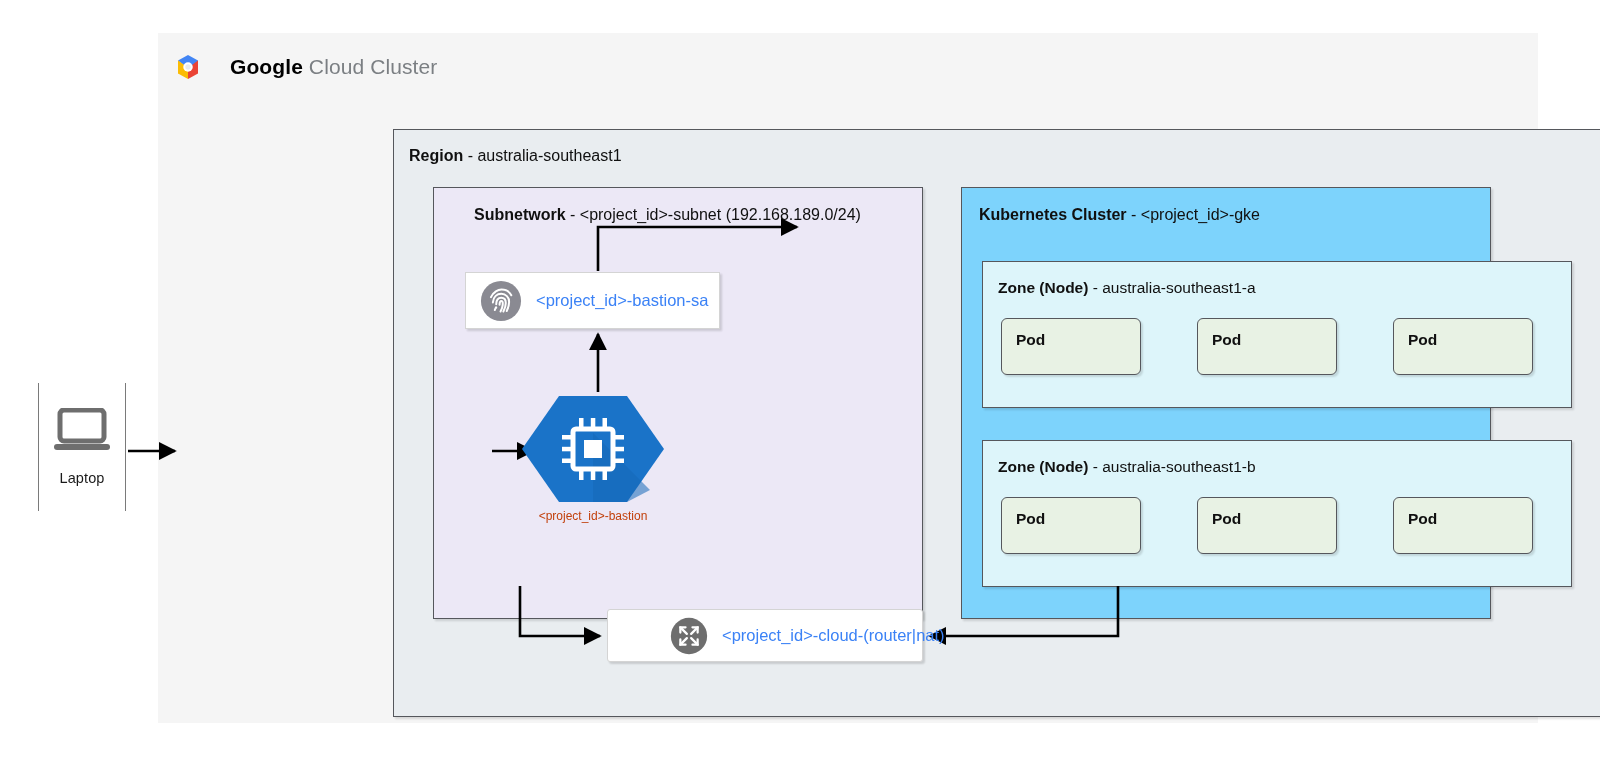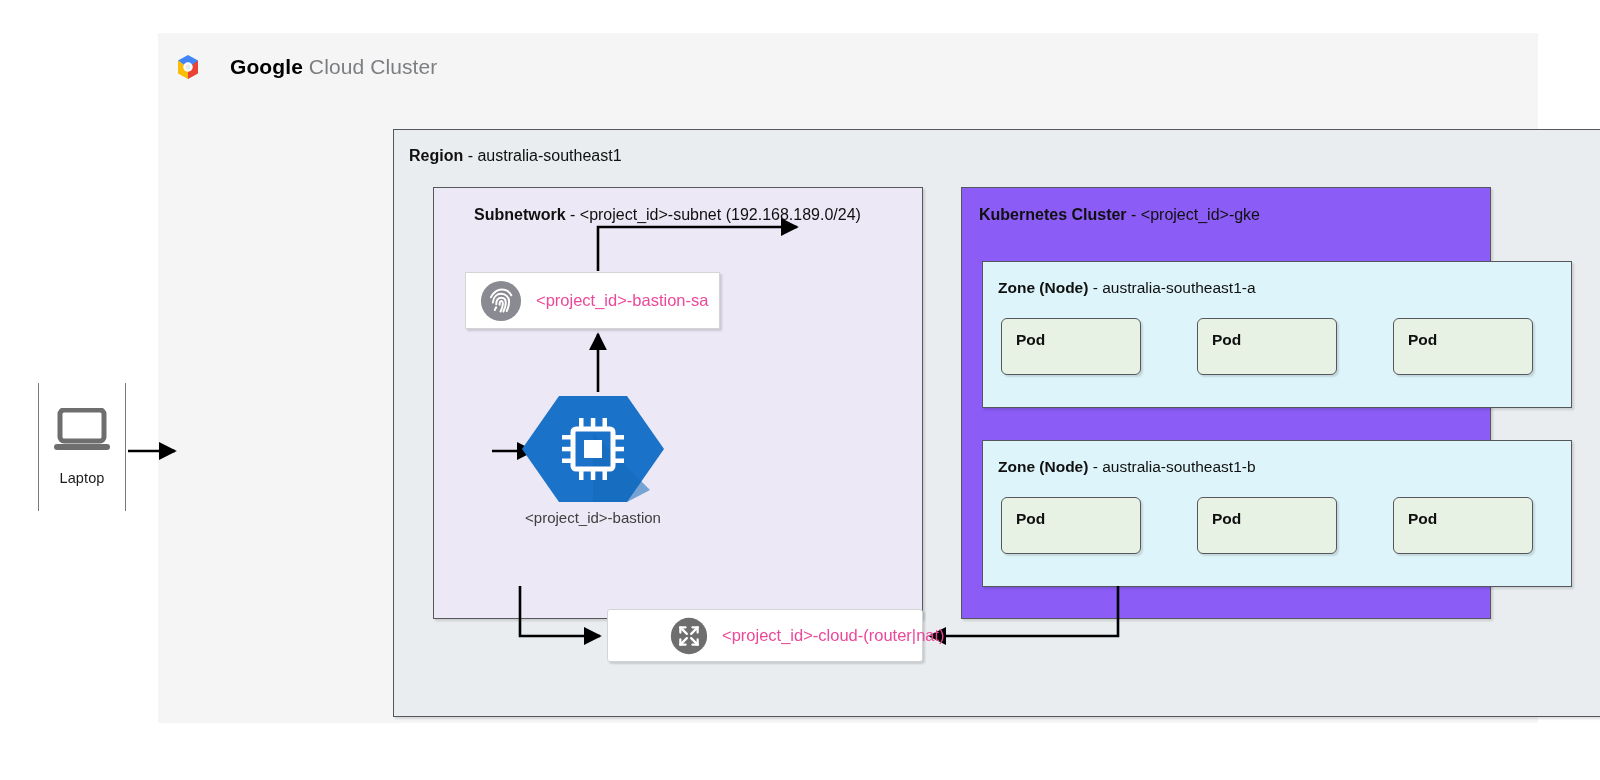--- a/index.html
+++ b/index.html
@@ -106,21 +106,21 @@
   }
   #subnet-title { left: 20px; top: 18px; margin-left: 20px; }
 
   
   #cluster-box {
     position: absolute;
     left: 803px;
     top: 154px;
     width: 530px;
     height: 432px;
-    background: #8b5cf6;
+    background: #7dd3fc;
     border: 1.5px solid #55575c;
     box-sizing: border-box;
     box-shadow: 2px 2px 2px rgba(0,0,0,.13);
     text-decoration: underline;
   }
   #cluster-title { left: 17px; top: 18px; }
 
   
   .zone-box {
     position: absolute;
@@ -172,21 +172,21 @@
   }
   .node-icon {
     flex: 0 0 auto;
     width: 38px;
     height: 38px;
     margin-left: 14px;
   }
   .node-icon.round-lg { width: 42px; height: 42px; }
   .node-text {
     font-size: 16.5px;
-    color: #ec4899;
+    color: #3b82f6;
     margin-left: 14px;
     white-space: nowrap;
   }
 
   #firewall-card { left: 177px; top: 424px; width: 313px; height: 55px; }
   #sa-card       { left: 465px; top: 272px; width: 255px; height: 57px; }
   #router-card   { left: 607px; top: 609px; width: 316px; height: 53px; border-radius: 3px; padding-left: 48px; }
 
   
   #bastion-group {
@@ -195,22 +195,22 @@
     top: 393px;
     width: 170px;
     height: 140px;
   }
   #bastion-hex { width: 150px; height: 112px; display: block; margin: 0 auto; }
   #bastion-label {
     position: absolute;
     left: 50%;
     transform: translateX(-50%);
     top: 116px;
-    font-size: 15px;
-    color: #404040;
+    font-size: 12px;
+    color: #c2410c;
     white-space: nowrap;
   }
 
   
   #connectors {
     position: absolute;
     inset: 0;
     width: 1600px;
     height: 780px;
     pointer-events: none;

